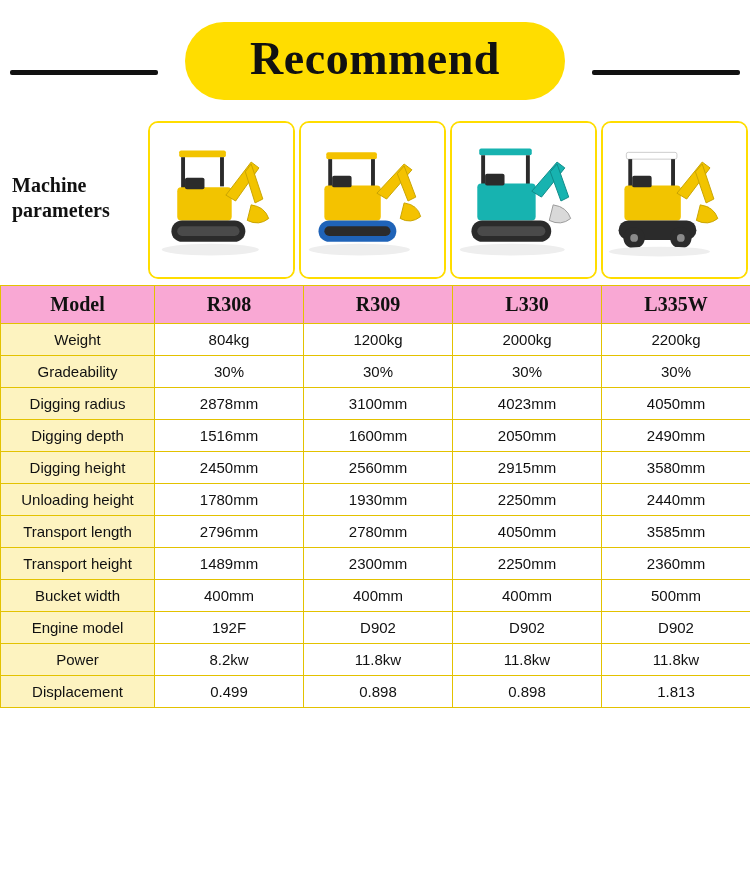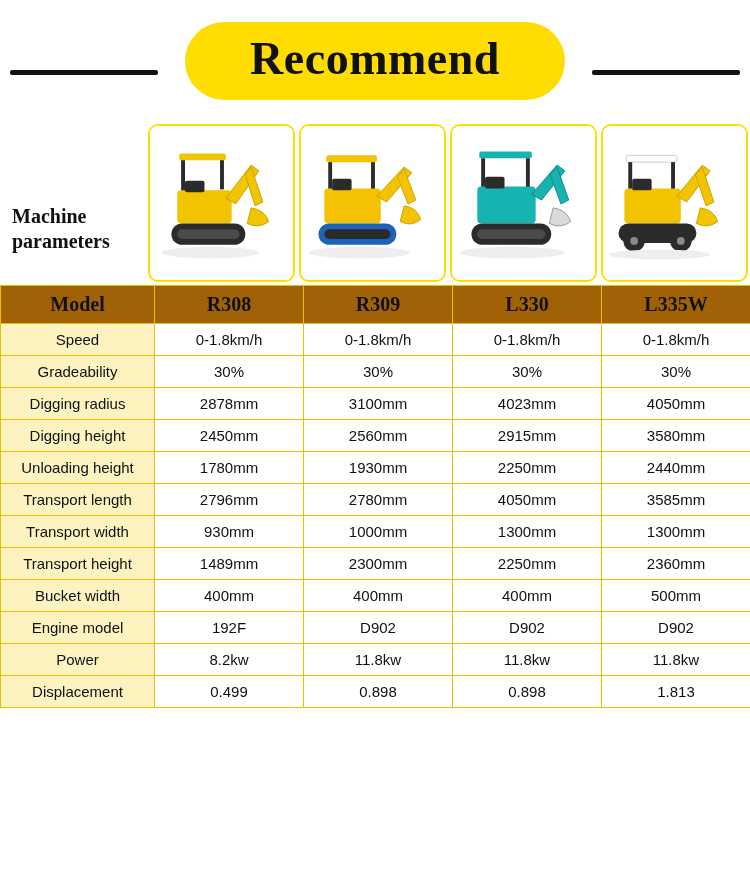--- a/index.html
+++ b/index.html
@@ -50,21 +50,21 @@
     line-height: 58px;
     color: #111111;
     letter-spacing: 0.5px;
   }
 
   
   .strip {
     position: relative;
     height: 164px;
     display: flex;
-    align-items: center;
+    align-items: flex-start;
   }
   .strip-label {
     width: 148px;
     padding-left: 12px;
     padding-top: 52px;
     font-family: "Liberation Serif", serif;
     font-weight: bold;
     font-size: 20px;
     line-height: 25px;
     color: #111111;
@@ -98,21 +98,21 @@
     border: 1px solid #e3c200;
     text-align: center;
     font-size: 15px;
     color: #111111;
     height: 32px;
     padding: 0 2px;
     font-weight: normal;
     white-space: nowrap;
   }
   .spec-table thead th {
-    background: #a16207;
+    background: #f9a8d4;
     font-weight: bold;
     font-size: 20px;
     height: 38px;
     font-family: "Liberation Serif", serif;
   }
   .spec-table tbody td.rowhead {
     background: #fdf3c0;
     font-size: 15px;
   }
   .spec-table tbody td.val {
@@ -231,41 +231,48 @@
       <tr>
         <th>Model</th>
         <th>R308</th>
         <th>R309</th>
         <th>L330</th>
         <th>L335W</th>
       </tr>
     </thead>
     <tbody>
       <tr>
-        <td class="rowhead">Speed</td>
-        <td class="val">0-1.8km/h</td>
-        <td class="val">0-1.8km/h</td>
-        <td class="val">0-1.8km/h</td>
-        <td class="val">0-1.8km/h</td>
+        <td class="rowhead">Weight</td>
+        <td class="val">804kg</td>
+        <td class="val">1200kg</td>
+        <td class="val">2000kg</td>
+        <td class="val">2200kg</td>
       </tr>
       <tr>
         <td class="rowhead">Gradeability</td>
         <td class="val">30%</td>
         <td class="val">30%</td>
         <td class="val">30%</td>
         <td class="val">30%</td>
       </tr>
       <tr>
         <td class="rowhead">Digging radius</td>
         <td class="val">2878mm</td>
         <td class="val">3100mm</td>
         <td class="val">4023mm</td>
         <td class="val">4050mm</td>
       </tr>
       <tr>
+        <td class="rowhead">Digging depth</td>
+        <td class="val">1516mm</td>
+        <td class="val">1600mm</td>
+        <td class="val">2050mm</td>
+        <td class="val">2490mm</td>
+      </tr>
+      <tr>
         <td class="rowhead">Digging height</td>
         <td class="val">2450mm</td>
         <td class="val">2560mm</td>
         <td class="val">2915mm</td>
         <td class="val">3580mm</td>
       </tr>
       <tr>
         <td class="rowhead">Unloading height</td>
         <td class="val">1780mm</td>
         <td class="val">1930mm</td>
@@ -273,27 +280,20 @@
         <td class="val">2440mm</td>
       </tr>
       <tr>
         <td class="rowhead">Transport length</td>
         <td class="val">2796mm</td>
         <td class="val">2780mm</td>
         <td class="val">4050mm</td>
         <td class="val">3585mm</td>
       </tr>
       <tr>
-        <td class="rowhead">Transport width</td>
-        <td class="val">930mm</td>
-        <td class="val">1000mm</td>
-        <td class="val">1300mm</td>
-        <td class="val">1300mm</td>
-      </tr>
-      <tr>
         <td class="rowhead">Transport height</td>
         <td class="val">1489mm</td>
         <td class="val">2300mm</td>
         <td class="val">2250mm</td>
         <td class="val">2360mm</td>
       </tr>
       <tr>
         <td class="rowhead">Bucket width</td>
         <td class="val">400mm</td>
         <td class="val">400mm</td>

